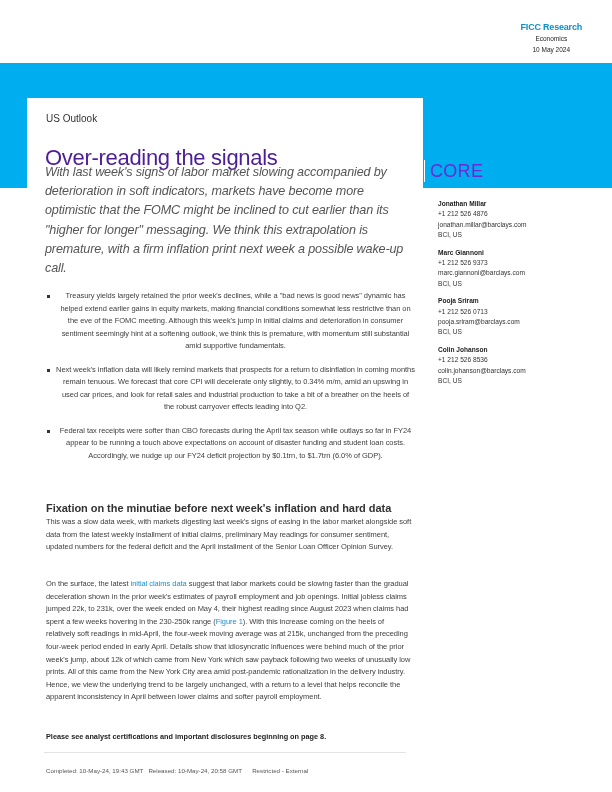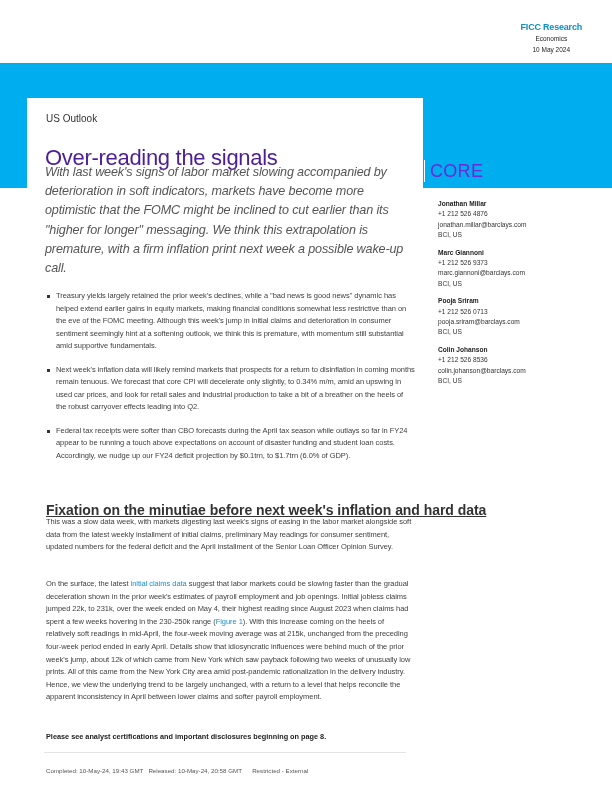--- a/index.html
+++ b/index.html
@@ -15,24 +15,24 @@
 
   .core { position: absolute; left: 424px; top: 160px; height: 22px; border-left: 1.5px solid #ffffff;
           padding-left: 5px; color: #6d28d9; font-size: 18px; line-height: 22px; letter-spacing: 0.3px; }
 
   .section-label { position: absolute; left: 46px; top: 113px; font-size: 10px; color: #333; }
   .title { position: absolute; left: 45px; top: 128px; font-size: 22px; color: #4c1d95; font-weight: normal; letter-spacing: -0.3px; line-height: 28px; margin-top: 16px; }
 
   .summary { position: absolute; left: 45px; top: 163px; width: 372px; font-size: 12.6px; line-height: 19.2px; color: #555; letter-spacing: -0.15px; font-style: italic; }
 
   .bullets { position: absolute; left: 47px; top: 290px; width: 368px; list-style: none; }
-  .bullets li { position: relative; padding-left: 9px; font-size: 7.5px; line-height: 12.5px; color: #3e3e3e; margin-bottom: 11px; letter-spacing: -0.05px; }
+  .bullets li { position: relative; padding-left: 9px; font-size: 7.5px; line-height: 12.5px; color: #3e3e3e; margin-bottom: 11px; letter-spacing: -0.05px; text-align: center; }
   .bullets li::before { content: ""; position: absolute; left: 0; top: 5px; width: 3px; height: 3px; background: #333; }
 
-  .heading { position: absolute; left: 46px; top: 502px; font-size: 14px; color: #333; font-weight: bold; letter-spacing: -0.05px; text-decoration: underline; }
+  .heading { position: absolute; left: 46px; top: 502px; font-size: 11px; color: #333; font-weight: bold; letter-spacing: -0.05px; }
 
   .para { position: absolute; left: 46px; width: 368px; font-size: 7.5px; line-height: 12.6px; color: #3e3e3e; letter-spacing: -0.05px; }
   .para1 { top: 516px; }
   .para2 { top: 578px; }
   .link { color: #1a8fd0; }
 
   .divider { position: absolute; left: 44px; top: 752px; width: 362px; height: 1px; background: #e3e3e3; }
   .disclosure { position: absolute; left: 46px; top: 732px; font-size: 7.3px; font-weight: bold; color: #222; }
   .meta { position: absolute; left: 46px; top: 767px; font-size: 6.2px; color: #555; white-space: pre; }
 

